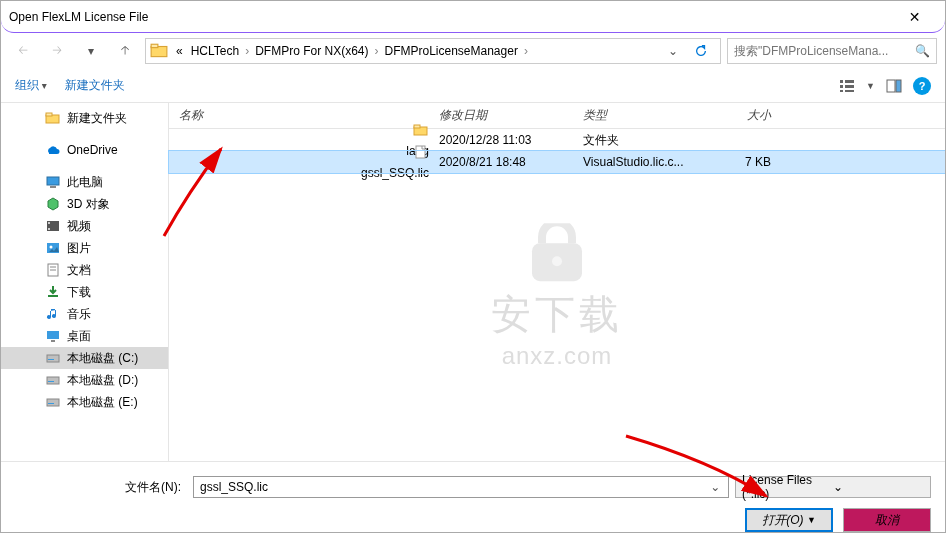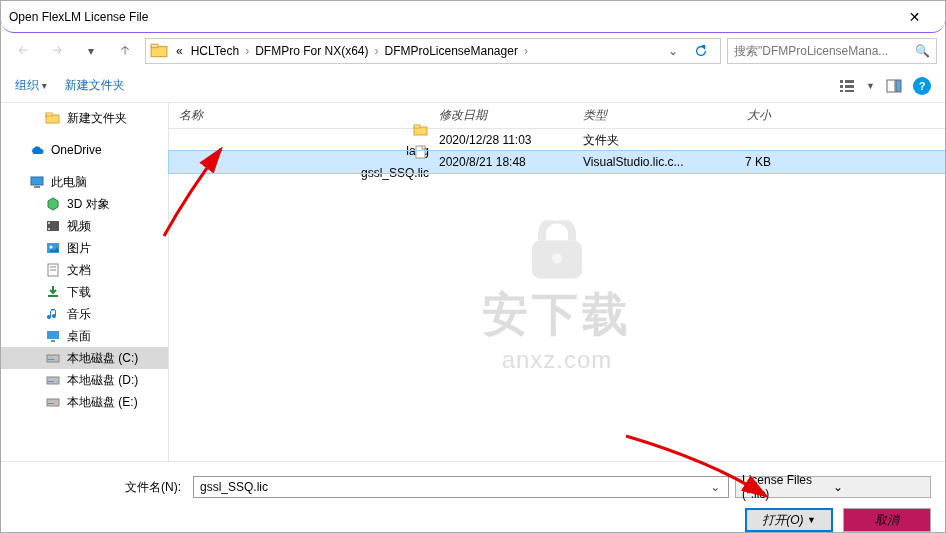--- a/index.html
+++ b/index.html
@@ -28,42 +28,42 @@
 .toolbar { height: 34px; border-bottom: 1px solid #e5e5e5; display: flex; align-items: center; padding: 0 14px; gap: 18px; }
 .toolbar .tool-link { color: #1a6fbf; cursor: pointer; }
 .tool-dd::after { content: " ▾"; color: #555; font-size: 10px; }
 .toolbar .tool-right { margin-left: auto; display: flex; gap: 10px; align-items: center; }
 .view-ico { width: 18px; height: 18px; display: inline-flex; align-items: center; justify-content: center; color: #555; }
 .help-ico { width: 18px; height: 18px; border-radius: 50%; background: #0099e5; color: #fff; display: inline-flex; align-items: center; justify-content: center; font-size: 11px; font-weight: bold; }
 
 
 .main { display: flex; height: 358px; }
 .sidebar { width: 168px; border-right: 1px solid #e5e5e5; overflow: hidden; padding-top: 4px; }
-.side-item { height: 22px; display: flex; align-items: center; padding-left: 28px; gap: 6px; cursor: pointer; white-space: nowrap; }
+.side-item { height: 22px; display: flex; align-items: center; padding-left: 44px; gap: 6px; cursor: pointer; white-space: nowrap; }
 .side-item.subitem { padding-left: 44px; }
 .side-item.selected { background: #d9d9d9; }
 .side-ico { width: 16px; height: 16px; display: inline-flex; align-items: center; justify-content: center; font-size: 13px; }
 
 
 .filelist { flex: 1; position: relative; }
 .cols { height: 26px; display: flex; align-items: center; border-bottom: 1px solid #e5e5e5; color: #444; font-style: italic; }
 .cols > div { padding-left: 10px; }
 .col-name { width: 260px; }
 .col-date { width: 144px; }
 .col-type { width: 128px; }
 .col-size { width: 90px; text-align: right; padding-right: 20px; }
 .row { height: 22px; display: flex; align-items: center; }
 .row.selected { background: #cde8ff; outline: 1px solid #99d1ff; }
 .row > div { padding-left: 10px; }
 .row .name { width: 260px; display: flex; align-items: flex-end; gap: 6px; flex-direction: column; }
 .file-ico { width: 16px; height: 16px; display: inline-flex; align-items: center; justify-content: center; }
 
 
 .watermark { position: absolute; left: 50%; top: 50%; transform: translate(-50%, -40%); text-align: center; color: #ddd; pointer-events: none; }
-.watermark .cn { font-size: 46px; font-weight: bold; letter-spacing: 4px; }
+.watermark .cn { font-size: 40px; font-weight: normal; letter-spacing: 4px; }
 .watermark .en { font-size: 24px; letter-spacing: 1px; }
 .wm-lock { width: 70px; height: 60px; margin: 0 auto 4px; }
 
 
 .arrow { position: absolute; pointer-events: none; }
 
 
 .bottom { border-top: 1px solid #e5e5e5; padding: 14px 14px 12px; background: #fff; }
 .fn-row { display: flex; align-items: center; gap: 6px; margin-bottom: 10px; }
 .fn-label { width: 172px; text-align: right; padding-right: 6px; }

